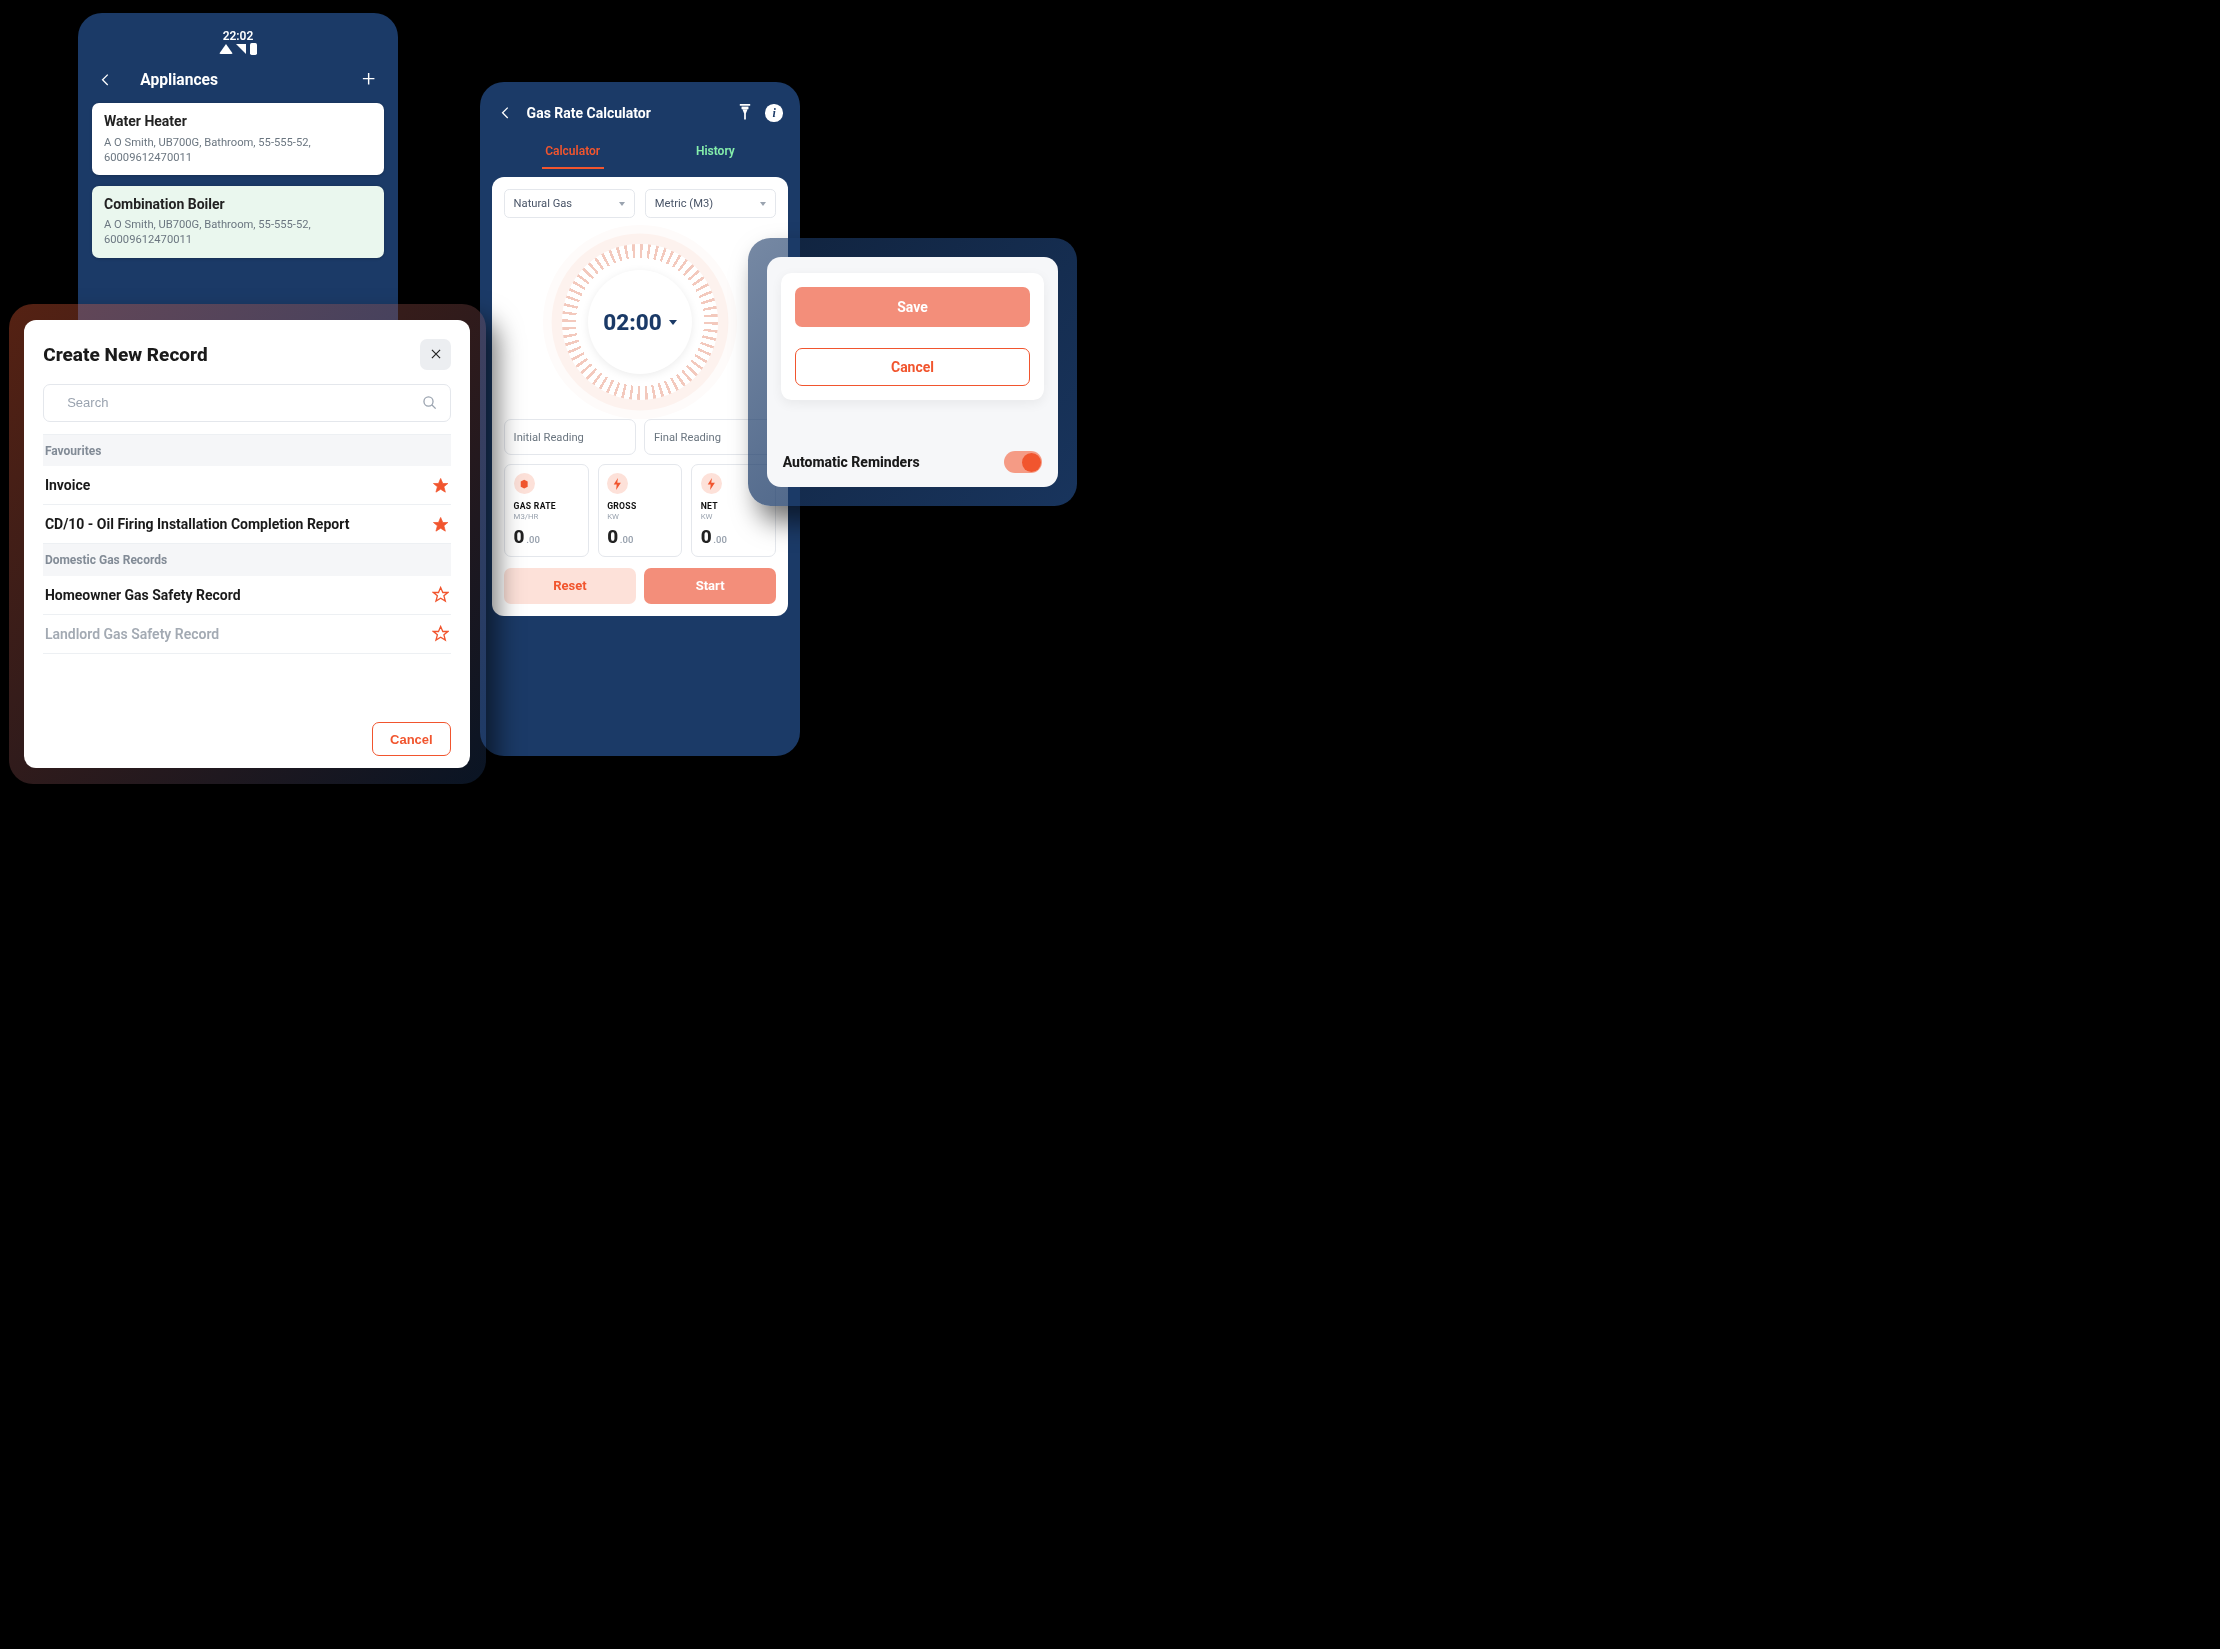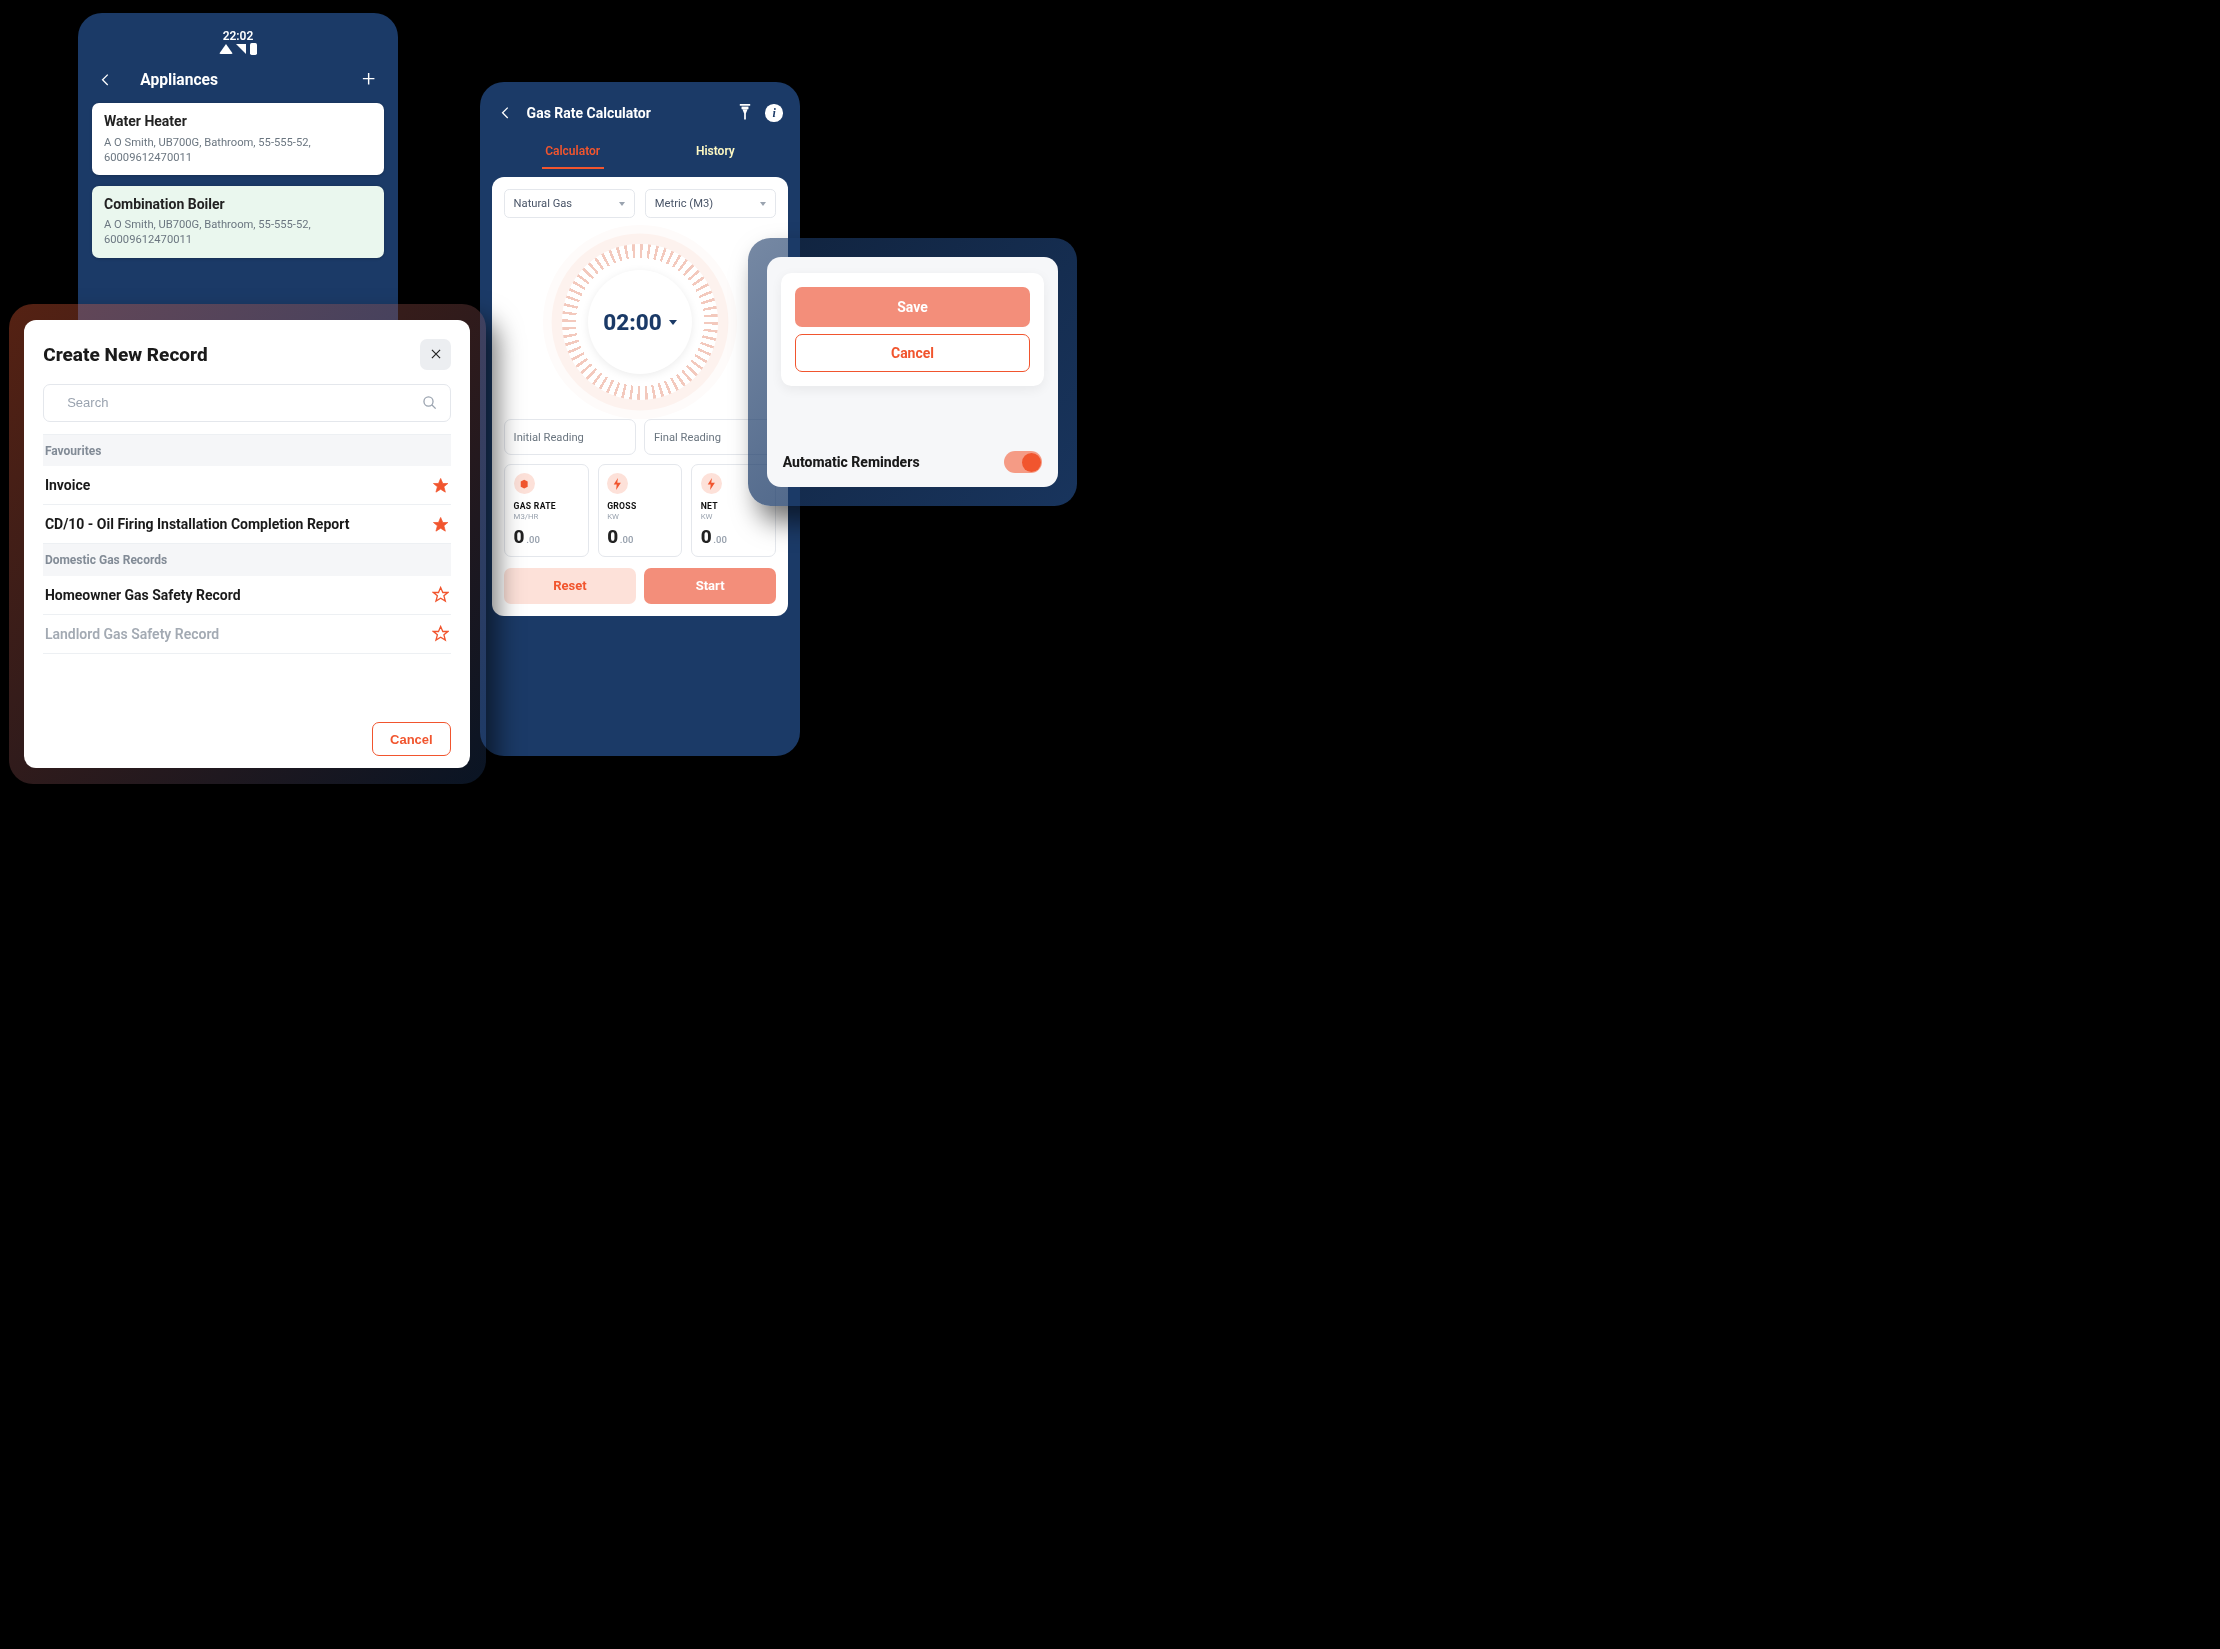--- a/index.html
+++ b/index.html
@@ -34,21 +34,21 @@
     position: absolute; top: 82px; left: 480px; width: 320px; height: 674px;
     background: #1b3a67; border-radius: 24px; color:#fff; padding-top:17.3px;
     box-shadow: 13px 17.3px 26px rgba(0,0,0,.6);
   }
   .calc-header { display:flex; align-items:center; justify-content:space-between; padding:5.2px 17.3px 10.4px;gap:23px; }
   .calc-header .left { display:flex; align-items:center; gap:12px; font-size:14px; font-weight:700; }
   .calc-header .right { display:flex; gap:12px; align-items:center; }
   .torch-icon,.info-icon { width:17.3px;height:17.3px; display:flex;align-items:center;justify-content:center;}
   .info-icon { width:17.3px;height:17.3px;border-radius:50%;background:#fff;color:#1b3a67;font-weight:700;font-family:serif;font-style:italic;font-size:12px;}
   .tabs { display:flex; justify-content:space-around; padding:0 17.3px; margin-top:3.5px;}
-  .tab { padding:8.6px 3.5px; font-size:12px; font-weight:600; color:#fef9c3; cursor:pointer;}
+  .tab { padding:8.6px 3.5px; font-size:12px; font-weight:600; color:#86efac; cursor:pointer;}
   .tab.active { color:#f1552e; border-bottom:2.6px solid #f1552e; }
   .calc-body { background:#fff; margin:8.6px 12px 12px; border-radius:12px; padding:12px; color:#222;}
   .selects { display:flex; justify-content:space-between; gap:10.4px; }
   .select-box { flex:1; border:0.9px solid #e4e7ec; border-radius:5.2px; padding:7px 8.6px; font-size:11.2px; color:#4a5568; display:flex; justify-content:space-between; align-items:center; cursor:pointer;gap:32px;}
   .caret { width:0;height:0;border-left:3.5px solid transparent;border-right:3.5px solid transparent;border-top:4.3px solid #9aa3af;}
 
   .timer-wrap { display:flex; justify-content:center; margin:26px 0 19px;}
   .timer-outer { width:156px;height:156px;border-radius:50%;background:
      radial-gradient(circle, #fff 58%, transparent 58%),
      repeating-conic-gradient(#f3c9bd 0deg 2deg, #fff 2deg 6deg);
@@ -103,21 +103,21 @@
 
   
   .reminder-card {
     position:absolute; top:238px; left:748px; width:329px; height:268px;
     background:linear-gradient(135deg, rgba(27,58,103,0.6), rgba(27,58,103,0.9));
     border-radius:22.5px; padding:19px;
     box-shadow: 10.4px 15.6px 26px rgba(0,0,0,.55);
   }
   .reminder-inner { background:#f6f7f9; border-radius:14px; height:100%; padding:15.6px 14px 12px; display:flex; flex-direction:column; justify-content:space-between;}
   .save-box { background:#fff; border-radius:10.4px; padding:14px; box-shadow:0 3.5px 12px rgba(0,0,0,.06);}
-  .btn-save { background:#f38e7a; color:#fff; border-radius:7px; padding:12px 0; text-align:center; font-weight:700; font-size:14px; margin-bottom:7px; cursor:pointer;}
+  .btn-save { background:#f38e7a; color:#fff; border-radius:7px; padding:12px 0; text-align:center; font-weight:700; font-size:14px; margin-bottom:21px; cursor:pointer;}
   .btn-cancel2 { border:1.3px solid #f1552e; color:#f1552e; background:#fff; border-radius:7px; padding:10.4px 0; text-align:center; font-weight:700; font-size:14px; cursor:pointer;}
   .reminder-row { display:flex; justify-content:space-between; align-items:center; padding:5.2px 1.7px 1.7px;}
   .reminder-row .rlabel { font-weight:800; font-size:14px; color:#1a1a1a;}
   .toggle { width:38px;height:22.5px;border-radius:11.2px;background:#f59b85;position:relative;cursor:pointer;}
   .toggle .knob { width:19px;height:19px;border-radius:50%;background:#f1552e;position:absolute;top:1.7px;right:1.7px;}
 
   
   svg { display:block; }
 </style>
 </head>

